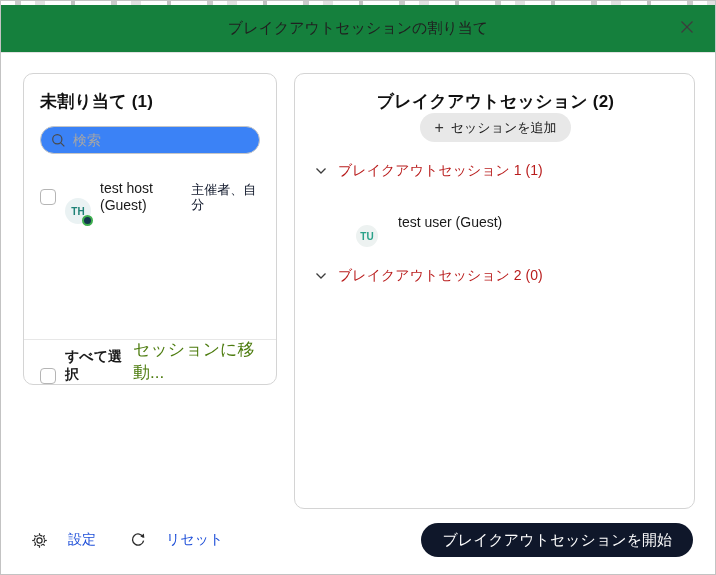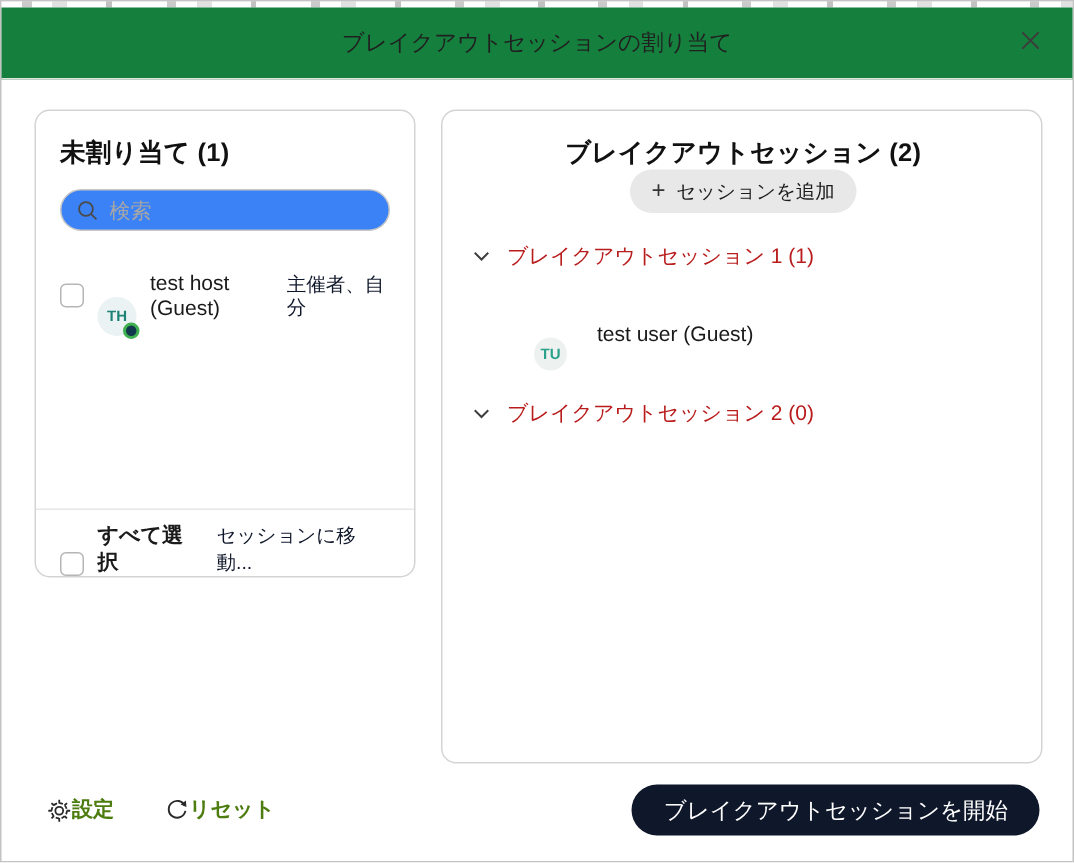--- a/index.html
+++ b/index.html
@@ -68,45 +68,44 @@
   .p-texts { display:flex; flex-direction:row; line-height:1.2; }
   .p-name { font-size:14px; color:#1a1a1a; }
   .p-sub  { font-size:13px; color:#0f172a; margin-top:2px; }
 
   .panel-bottom {
     position:absolute; left:0; right:0; bottom:0; height:45px;
     border-top:1px solid #e7e7e7; display:flex; align-items:flex-end;
     padding:0 16px; gap:9px;
   }
   .select-all-label { font-size:14px; font-weight:600; color:#1a1a1a; }
-  .move-link { margin-left:auto; font-size:13px; color:#0f172a; }
+  .move-link { margin-left:auto; font-size:17px; color:#4d7c0f; }
 
   .panel-right .inner { padding:16px 18px 0 20px; }
   .sessions-header { display:flex; align-items:center; justify-content:flex-end;flex-direction:column; }
   .add-session-btn {
     height:29px; padding:0 14px; border:none; border-radius:15px;
     background:#e8e8e8; display:flex; align-items:center; gap:7px;
     font-size:13px; color:#1a1a1a; cursor:pointer;
     font-family:"Liberation Sans","DejaVu Sans",sans-serif;
   }
   .add-session-btn .plus { font-size:16px; font-weight:400; color:#333; line-height:1; }
   .session-row { margin-top:20px; display:flex; align-items:center; gap:11px; cursor:pointer; }
   .session-name { font-size:14px; color:#b91c1c; }
   .session-participant { margin-top:16px; margin-left:41px; display:flex; align-items:center; gap:20px; }
   .avatar.small { width:22px; height:22px; background:#edf2f1; color:#2aa189; }
 
   .footer {
     position:absolute; left:0; right:0; bottom:0; height:62px;
     display:flex; align-items:center; padding:0 22px 6px 30px; gap:34px;
   }
   .footer-action {
-    display:flex; align-items:center; gap:0; cursor:pointer;
-    background:none; border:none; font-size:14px; color:#4d7c0f;
-    font-family:"Liberation Sans","DejaVu Sans",sans-serif;
-    font-weight:bold;
+    display:flex; align-items:center; gap:20px; cursor:pointer;
+    background:none; border:none; font-size:14px; color:#1d4ed8;
+    font-family:"Liberation Sans","DejaVu Sans",sans-serif;
   }
   .start-btn {
     margin-left:auto; height:34px; padding:0 21px; border:none; border-radius:17px;
     background:#0f172a; color:#fff; font-size:15px; cursor:pointer;
     font-family:"Liberation Sans","DejaVu Sans",sans-serif;
   }
   .icon-svg { display:block; }
 </style>
 </head>
 <body>

